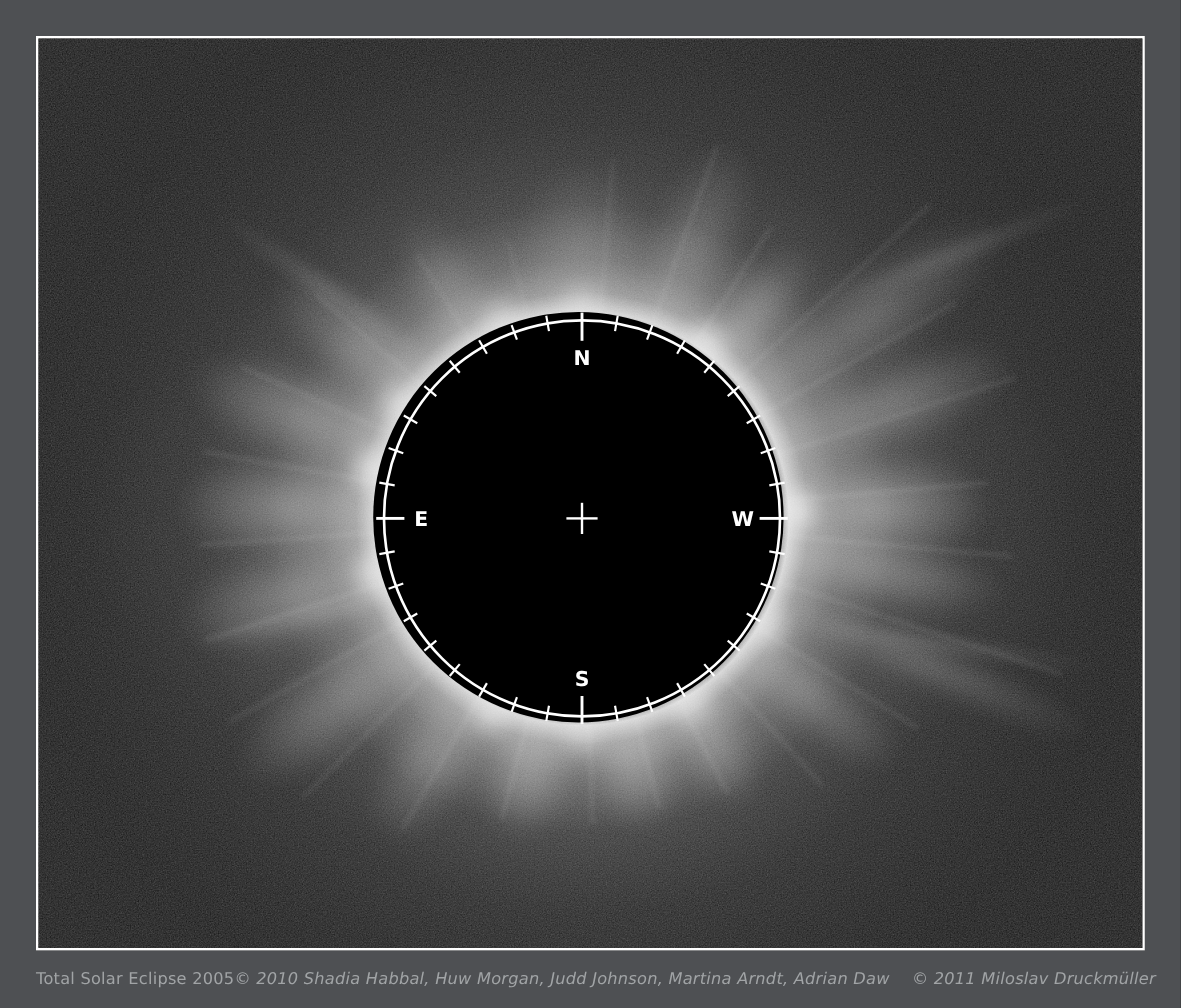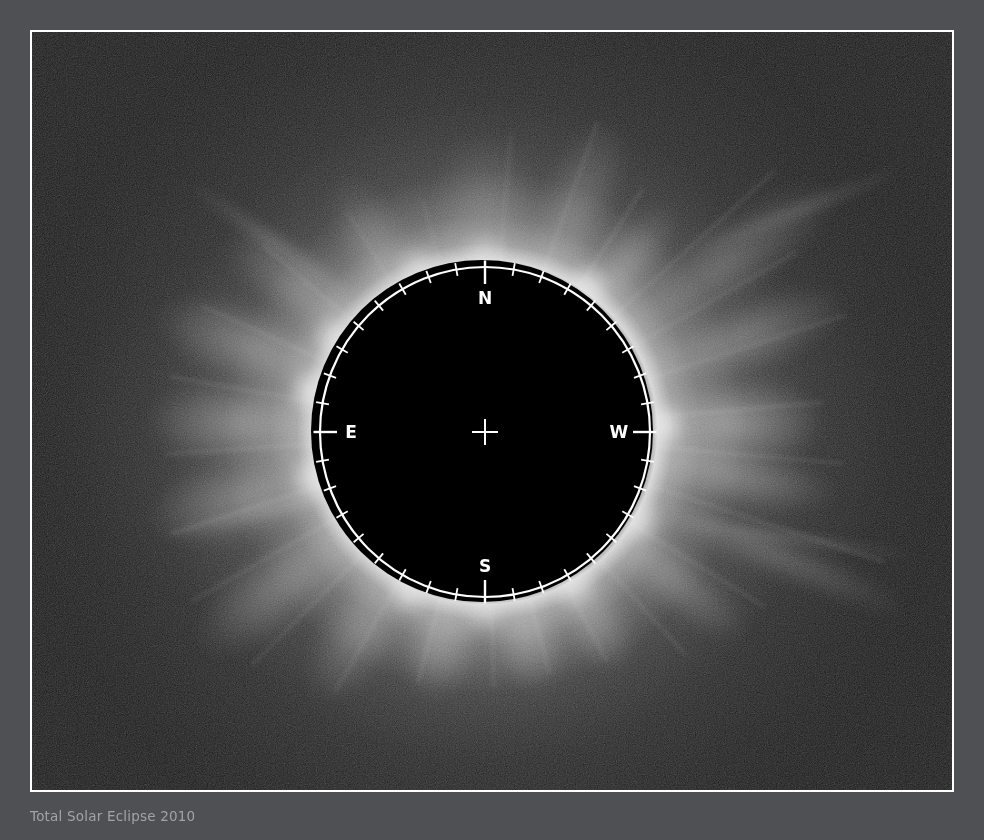--- a/index.html
+++ b/index.html
@@ -307,14 +307,18 @@
         <text x="587" y="406" fill="#ffffff" text-anchor="middle" font-size="17" font-weight="bold" font-family="&quot;DejaVu Sans&quot;, sans-serif">W</text>
         <text x="453" y="540" fill="#ffffff" text-anchor="middle" font-size="17" font-weight="bold" font-family="&quot;DejaVu Sans&quot;, sans-serif">S</text>
         <text x="319" y="406" fill="#ffffff" text-anchor="middle" font-size="17" font-weight="bold" font-family="&quot;DejaVu Sans&quot;, sans-serif">E</text>
         <line x1="440" y1="400" x2="466" y2="400" stroke="#ffffff" stroke-width="2"></line>
         <line x1="453" y1="387" x2="453" y2="413" stroke="#ffffff" stroke-width="2"></line>
       </g>
   </svg>
 </div>
 
 <div class="caption-bar">
-  <span class="caption-title">Total Solar Eclipse 2010</span>
+  <span class="caption-title">Total Solar Eclipse 2005</span>
+  <span class="caption-credits">
+    <span class="credit1">© 2010 Shadia Habbal, Huw Morgan, Judd Johnson, Martina Arndt, Adrian Daw</span>
+    <span class="credit2">© 2011 Miloslav Druckmüller</span>
+  </span>
 </div>
 
 </body></html>

